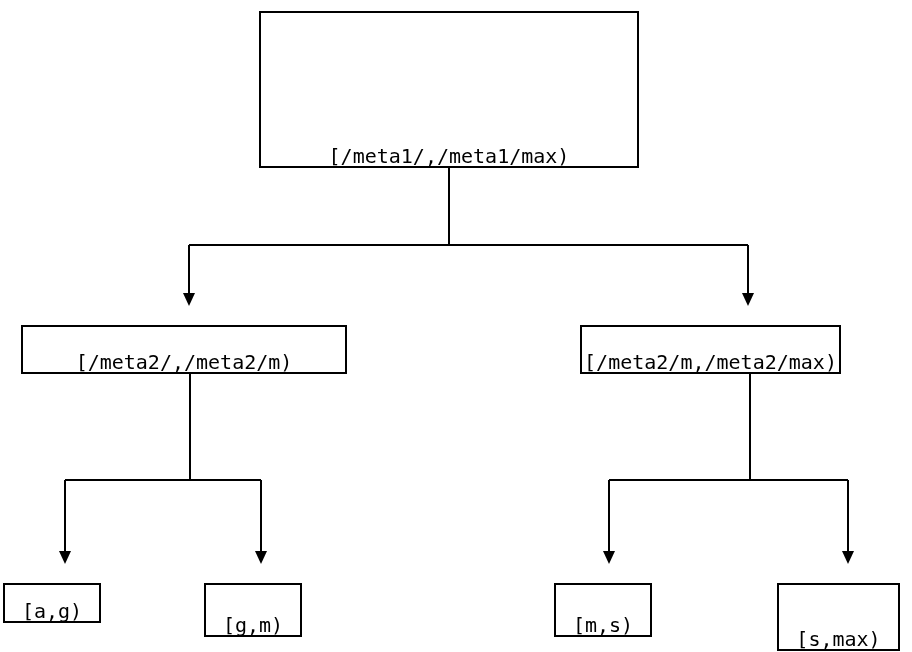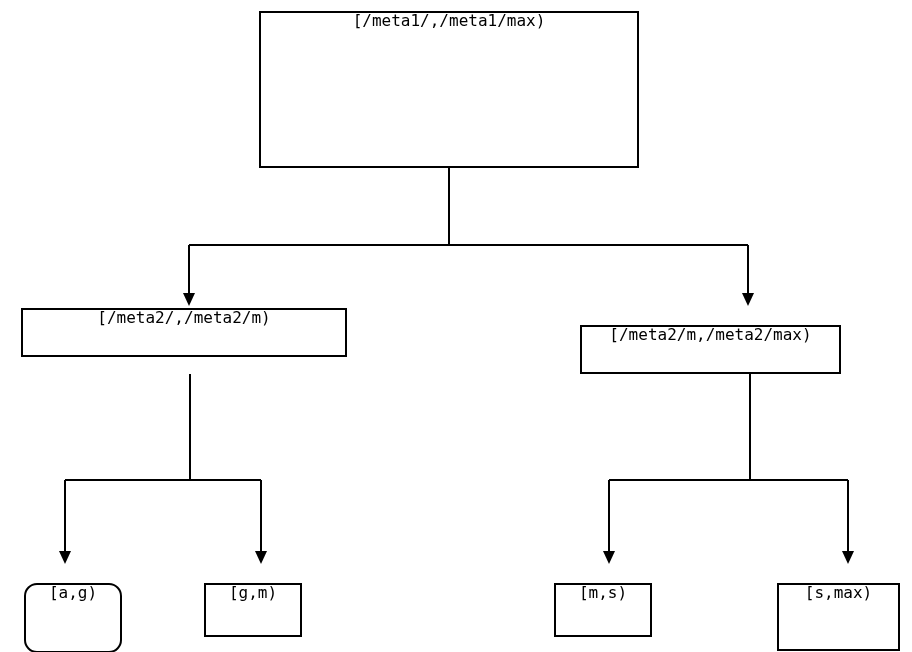--- a/index.html
+++ b/index.html
@@ -17,25 +17,25 @@
     height: 652px;
     background: #ffffff;
     overflow: hidden;
   }
   .node-box {
     position: absolute;
     box-sizing: border-box;
     border: 2px solid #000000;
     background: #ffffff;
     display: flex;
-    align-items: flex-start;
+    align-items: flex-end;
     justify-content: center;
     color: #000000;
     font-family: "DejaVu Sans Mono", "Liberation Mono", monospace;
-    font-size: 16px;
+    font-size: 20px;
     line-height: 1;
     letter-spacing: 0px;
     white-space: nowrap;
   }
   .node-label {
     display: block;
   }
   svg.edge-layer {
     position: absolute;
     left: 0;
@@ -84,29 +84,29 @@
     <line x1="609" y1="480" x2="609" y2="551"></line>
     <line x1="848" y1="480" x2="848" y2="551"></line>
     <polygon class="arrowhead" points="603,551 615,551 609,564"></polygon>
     <polygon class="arrowhead" points="842,551 854,551 848,564"></polygon>
   </svg>
 
   <div class="node-box" style="left:259px; top:11px; width:380px; height:157px;">
     <span class="node-label">[/meta1/,/meta1/max)</span>
   </div>
 
-  <div class="node-box" style="left:21px; top:308px; width:326px; height:49px;">
+  <div class="node-box" style="left:21px; top:325px; width:326px; height:49px;">
     <span class="node-label">[/meta2/,/meta2/m)</span>
   </div>
 
   <div class="node-box" style="left:580px; top:325px; width:261px; height:49px;">
     <span class="node-label">[/meta2/m,/meta2/max)</span>
   </div>
 
-  <div class="node-box" style="left:24px; top:583px; width:98px; height:70px;border-radius:13px;">
+  <div class="node-box" style="left:3px; top:583px; width:98px; height:40px;">
     <span class="node-label">[a,g)</span>
   </div>
 
   <div class="node-box" style="left:554px; top:583px; width:98px; height:54px;">
     <span class="node-label">[m,s)</span>
   </div>
 
   <div class="node-box" style="left:204px; top:583px; width:98px; height:54px;">
     <span class="node-label">[g,m)</span>
   </div>

